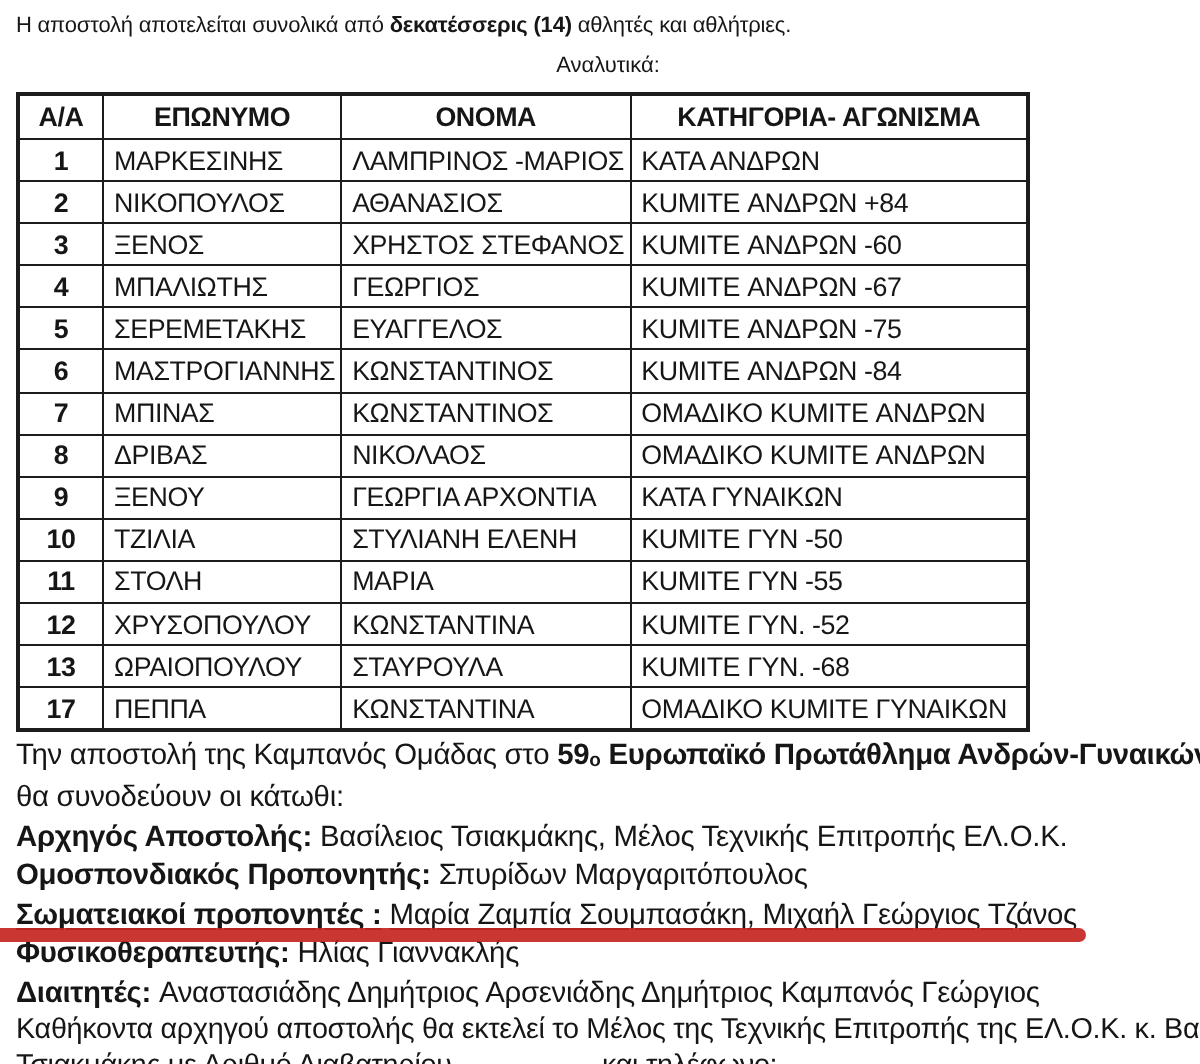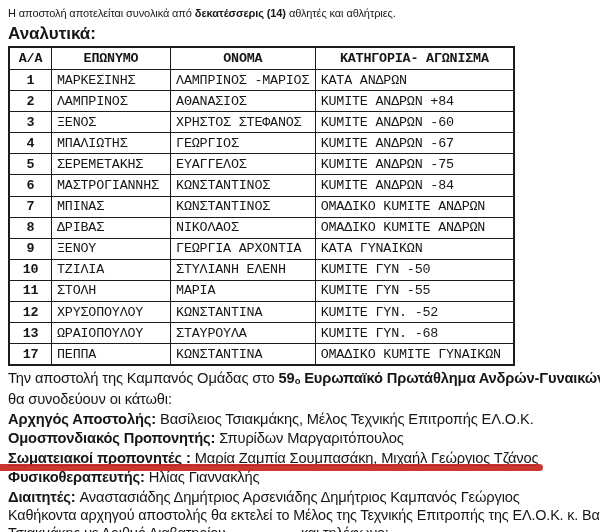--- a/index.html
+++ b/index.html
@@ -7,26 +7,26 @@
     width:600px; height:532px; overflow:hidden;
     background:#ffffff; color:#161616;
     font-family:"Liberation Sans", sans-serif;
     -webkit-font-smoothing:antialiased;
   }
   .page { padding:4px 0 0 8px; width:592px; }
 
   
   .intro-line { font-size:11px; line-height:19px; white-space:nowrap; letter-spacing:-0.1px; }
   .bold { font-weight:bold; }
-  .details-label { font-size:17px; font-weight:bold; line-height:19px; margin-top:1px; }
+  .details-label { font-size:11px; font-weight:normal; line-height:19px; margin-top:1px;text-align:center; }
 
   
   table.roster {
     border-collapse:collapse; margin-top:3px;
-    border:2px solid #1c1c1c; table-layout:fixed; width:507px;font-family:Liberation Mono, monospace;
+    border:2px solid #1c1c1c; table-layout:fixed; width:507px;
   }
   .roster th, .roster td {
     border:1px solid #1c1c1c; font-size:13.4px; letter-spacing:-0.2px;
     padding:1px 5px; height:18.1px; overflow:hidden; white-space:nowrap;
   }
   .roster th { text-align:center; font-weight:bold; height:19px; padding:1px 2px; }
   .roster td.num { text-align:center; font-weight:bold; padding:1px 2px; }
   .c1 { width:40px; } .c2 { width:112px; } .c3 { width:136px; } .c4 { width:187px; }
 
   
@@ -72,21 +72,21 @@
     <tbody>
     <tr>
       <td class="num">1</td>
       <td>ΜΑΡΚΕΣΙΝΗΣ</td>
       <td>ΛΑΜΠΡΙΝΟΣ -ΜΑΡΙΟΣ</td>
       <td>ΚΑΤΑ ΑΝΔΡΩΝ</td>
     </tr>
 
     <tr>
       <td class="num">2</td>
-      <td>ΛΑΜΠΡΙΝΟΣ</td>
+      <td>ΝΙΚΟΠΟΥΛΟΣ</td>
       <td>ΑΘΑΝΑΣΙΟΣ</td>
       <td>KUMITE ΑΝΔΡΩΝ +84</td>
     </tr>
 
     <tr>
       <td class="num">3</td>
       <td>ΞΕΝΟΣ</td>
       <td>ΧΡΗΣΤΟΣ ΣΤΕΦΑΝΟΣ</td>
       <td>KUMITE ΑΝΔΡΩΝ -60</td>
     </tr>

